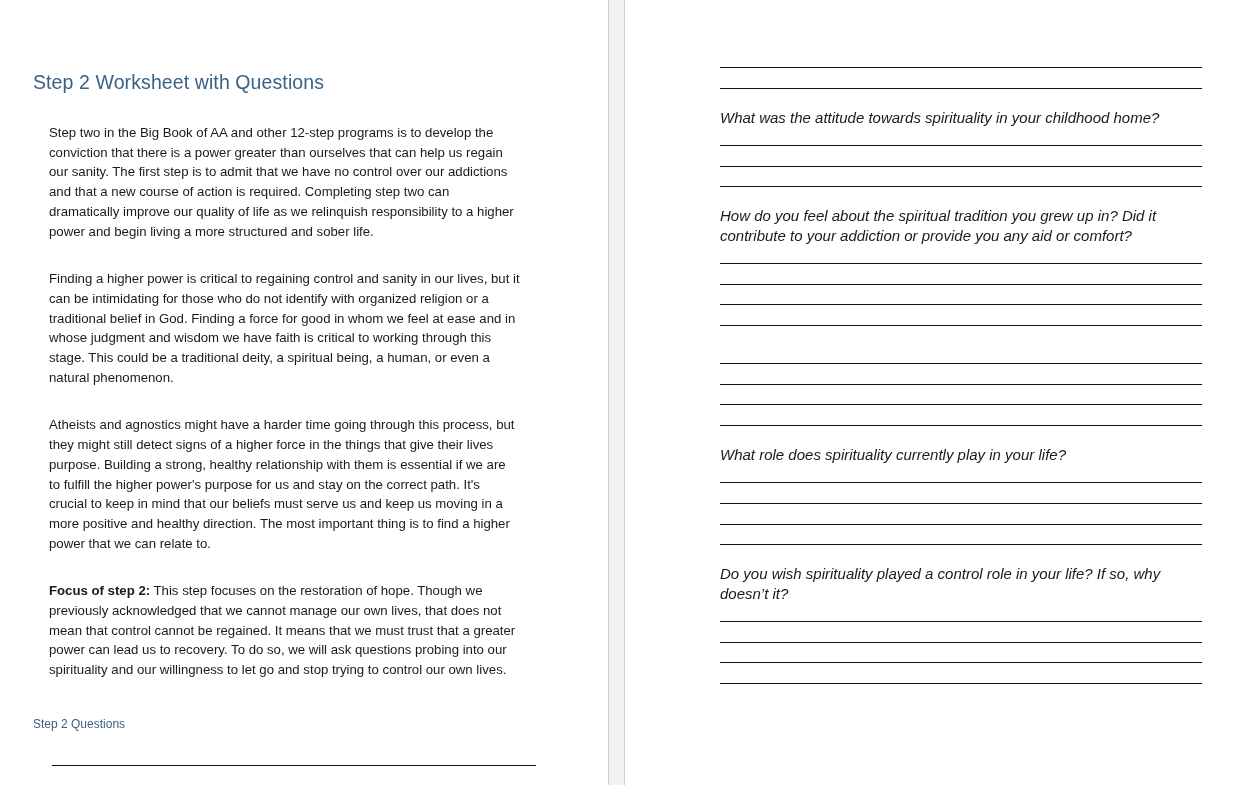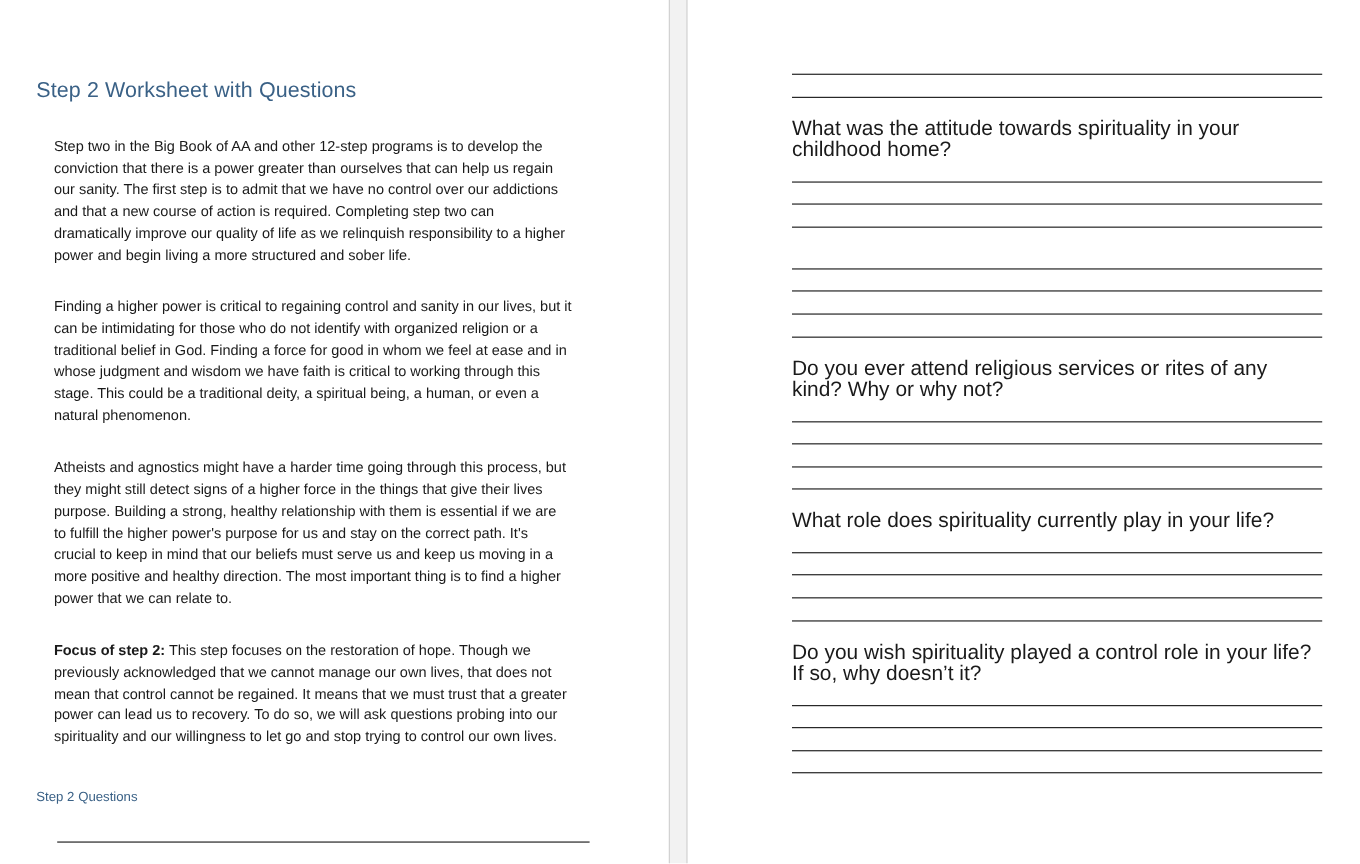--- a/index.html
+++ b/index.html
@@ -87,24 +87,25 @@
     padding-top: 19px;
   }
 
   
   .q-block {
     margin: 0;
     padding: 0;
   }
 
   .q-text {
-    font-size: 19px;
+    font-size: 15px;
     line-height: 19.5px;
     color: #1a1a1a;
     margin: 0;
+    font-style: italic;
   }
 
   
   .col-left .q-block {
     padding-left: 19px;
     padding-top: 16px;
   }
 
   .answer-lines {
     padding-top: 15px;
@@ -173,30 +174,30 @@
     <div class="q-block">
       <p class="q-text">What was the attitude towards spirituality in your childhood home?</p>
       <div class="answer-lines">
         <div class="rule"></div>
         <div class="rule"></div>
         <div class="rule"></div>
       </div>
     </div>
 
     <div class="q-block">
-      <div class="answer-lines">
-        <div class="rule"></div>
-        <div class="rule"></div>
-        <div class="rule"></div>
-        <div class="rule"></div>
-      </div>
-    </div>
-
-    <div class="q-block">
-      <p class="q-text">Do you ever attend religious services or rites of any kind? Why or why not?</p>
+      <p class="q-text">How do you feel about the spiritual tradition you grew up in? Did it contribute to your addiction or provide you any aid or comfort?</p>
+      <div class="answer-lines">
+        <div class="rule"></div>
+        <div class="rule"></div>
+        <div class="rule"></div>
+        <div class="rule"></div>
+      </div>
+    </div>
+
+    <div class="q-block">
       <div class="answer-lines">
         <div class="rule"></div>
         <div class="rule"></div>
         <div class="rule"></div>
         <div class="rule"></div>
       </div>
     </div>
 
     <div class="q-block">
       <p class="q-text">What role does spirituality currently play in your life?</p>

